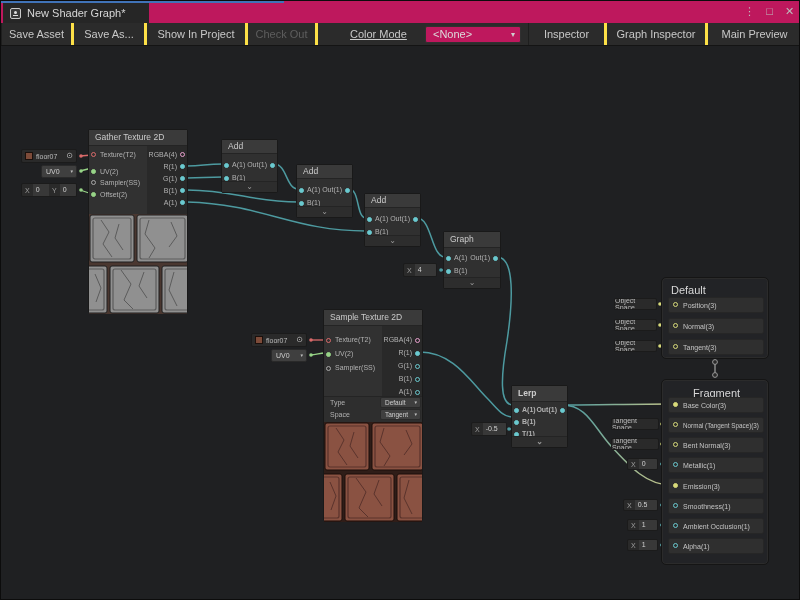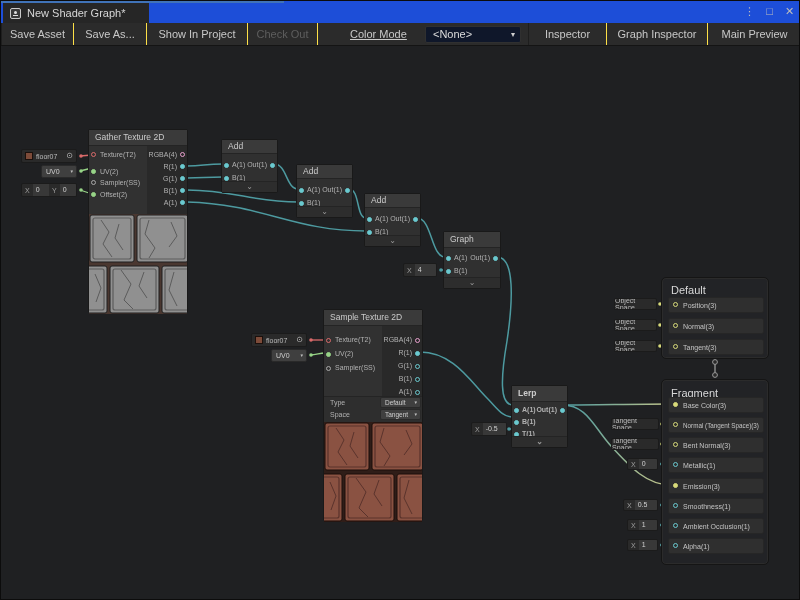--- a/index.html
+++ b/index.html
@@ -2,36 +2,36 @@
 <html><head>
 <meta charset="utf-8">
 <style>
   * { margin:0; padding:0; box-sizing:border-box; }
   html,body { width:800px; height:600px; background:#000; }
   body { font-family:"Liberation Sans", sans-serif; }
   .window { position:absolute; inset:0; width:800px; height:600px; background:#1f2022; overflow:hidden; border:1px solid #0c0c0c; }
   .abs { position:absolute; }
 
   
-  .titlebar { position:absolute; left:0; top:0; width:800px; height:22px; background:#1d4ed8; }
+  .titlebar { position:absolute; left:0; top:0; width:800px; height:22px; background:#be185d; }
   .accent-line { position:absolute; left:0; top:0; width:283px; height:2px; background:#4073b8; }
   .tab { position:absolute; left:2px; top:2px; width:146px; height:20px; background:#262626; display:flex; align-items:center; gap:6px; padding-left:7px; }
   .tab-icon { width:11px; height:11px; border:1px solid #c9c9c9; border-radius:2px; position:relative; background:#3a3a3a; }
   .tab-icon:before { content:""; position:absolute; left:3px; top:2px; width:3px; height:3px; border-radius:50%; background:#e0e0e0; }
   .tab-icon:after { content:""; position:absolute; left:2px; bottom:2px; width:5px; height:1px; background:#e0e0e0; }
   .tab-label { font-size:11px; color:#d6d6d6; white-space:nowrap; }
   .win-controls { position:absolute; right:4px; top:3px; display:flex; gap:5px; }
   .win-btn { width:15px; height:15px; color:#bdbdbd; font-size:11px; line-height:15px; text-align:center; }
 
   .toolbar { position:absolute; left:0; top:22px; width:800px; height:23px; background:#2b2b2b; border-bottom:1px solid #141414; font-size:11px; color:#c8c8c8; }
-  .tb-btn { position:absolute; top:0; height:22px; line-height:22px; text-align:center; border-right:1px solid #fde047; }
+  .tb-btn { position:absolute; top:0; height:22px; line-height:22px; text-align:center; border-right:3px solid #fde047; }
   .tb-btn.left-edge { border-left:1px solid #1e1e1e; }
   .tb-btn.disabled { color:#5e5e5e; }
   .tb-label { position:absolute; top:0; height:22px; line-height:22px; }
-  .tb-dropdown { position:absolute; top:3px; height:17px; background:#0f172a; border:1px solid #303030; border-radius:2px; line-height:15px; color:#dcdcdc; padding-left:7px; }
+  .tb-dropdown { position:absolute; top:3px; height:17px; background:#be185d; border:1px solid #303030; border-radius:2px; line-height:15px; color:#dcdcdc; padding-left:7px; }
   .tb-dropdown .dd-arrow { position:absolute; right:5px; top:0; font-size:8px; color:#cfcfcf; line-height:15px; }
 
   
   .canvas { position:absolute; left:0; top:45px; width:800px; height:555px; background:#1f2022; }
   svg.wires { position:absolute; left:0; top:0; width:800px; height:600px; pointer-events:none; }
 
   
   .node { position:absolute; background:#303030; border:1px solid #191919; border-radius:2px; }
   .node-title { position:absolute; left:0; top:0; right:0; background:#3a3a3a; color:#cbcbcb; font-size:8.5px; line-height:15px; padding-left:6px; white-space:nowrap; overflow:hidden; border-bottom:1px solid #242424; }
   .out-strip { position:absolute; top:0; right:0; bottom:0; background:#292929; }
@@ -400,21 +400,21 @@
       <span>Object Space</span>
     </div>
   <div class="chip text-only" style="left:613px;top:318px;width:43px;height:12px;">
       <span>Object Space</span>
     </div>
   <div class="chip text-only" style="left:613px;top:339px;width:43px;height:12px;">
       <span>Object Space</span>
     </div>
 
   <div class="block" style="left:660px;top:378px;width:108px;height:186px;">
-    <div class="block-title" style="top:7px;">Fragment</div>
+    <div class="block-title" style="top:7px;margin-left:22px;">Fragment</div>
     <div class="brow" style="top:17px;">
       <span class="port f c-v3"></span>
       <span class="blabel">Base Color(3)</span>
     </div>
     <div class="brow" style="top:37px;">
       <span class="port c-v3"></span>
       <span class="blabel" style="font-size:6.3px;">Normal (Tangent Space)(3)</span>
     </div>
     <div class="brow" style="top:57px;">
       <span class="port c-v3"></span>

